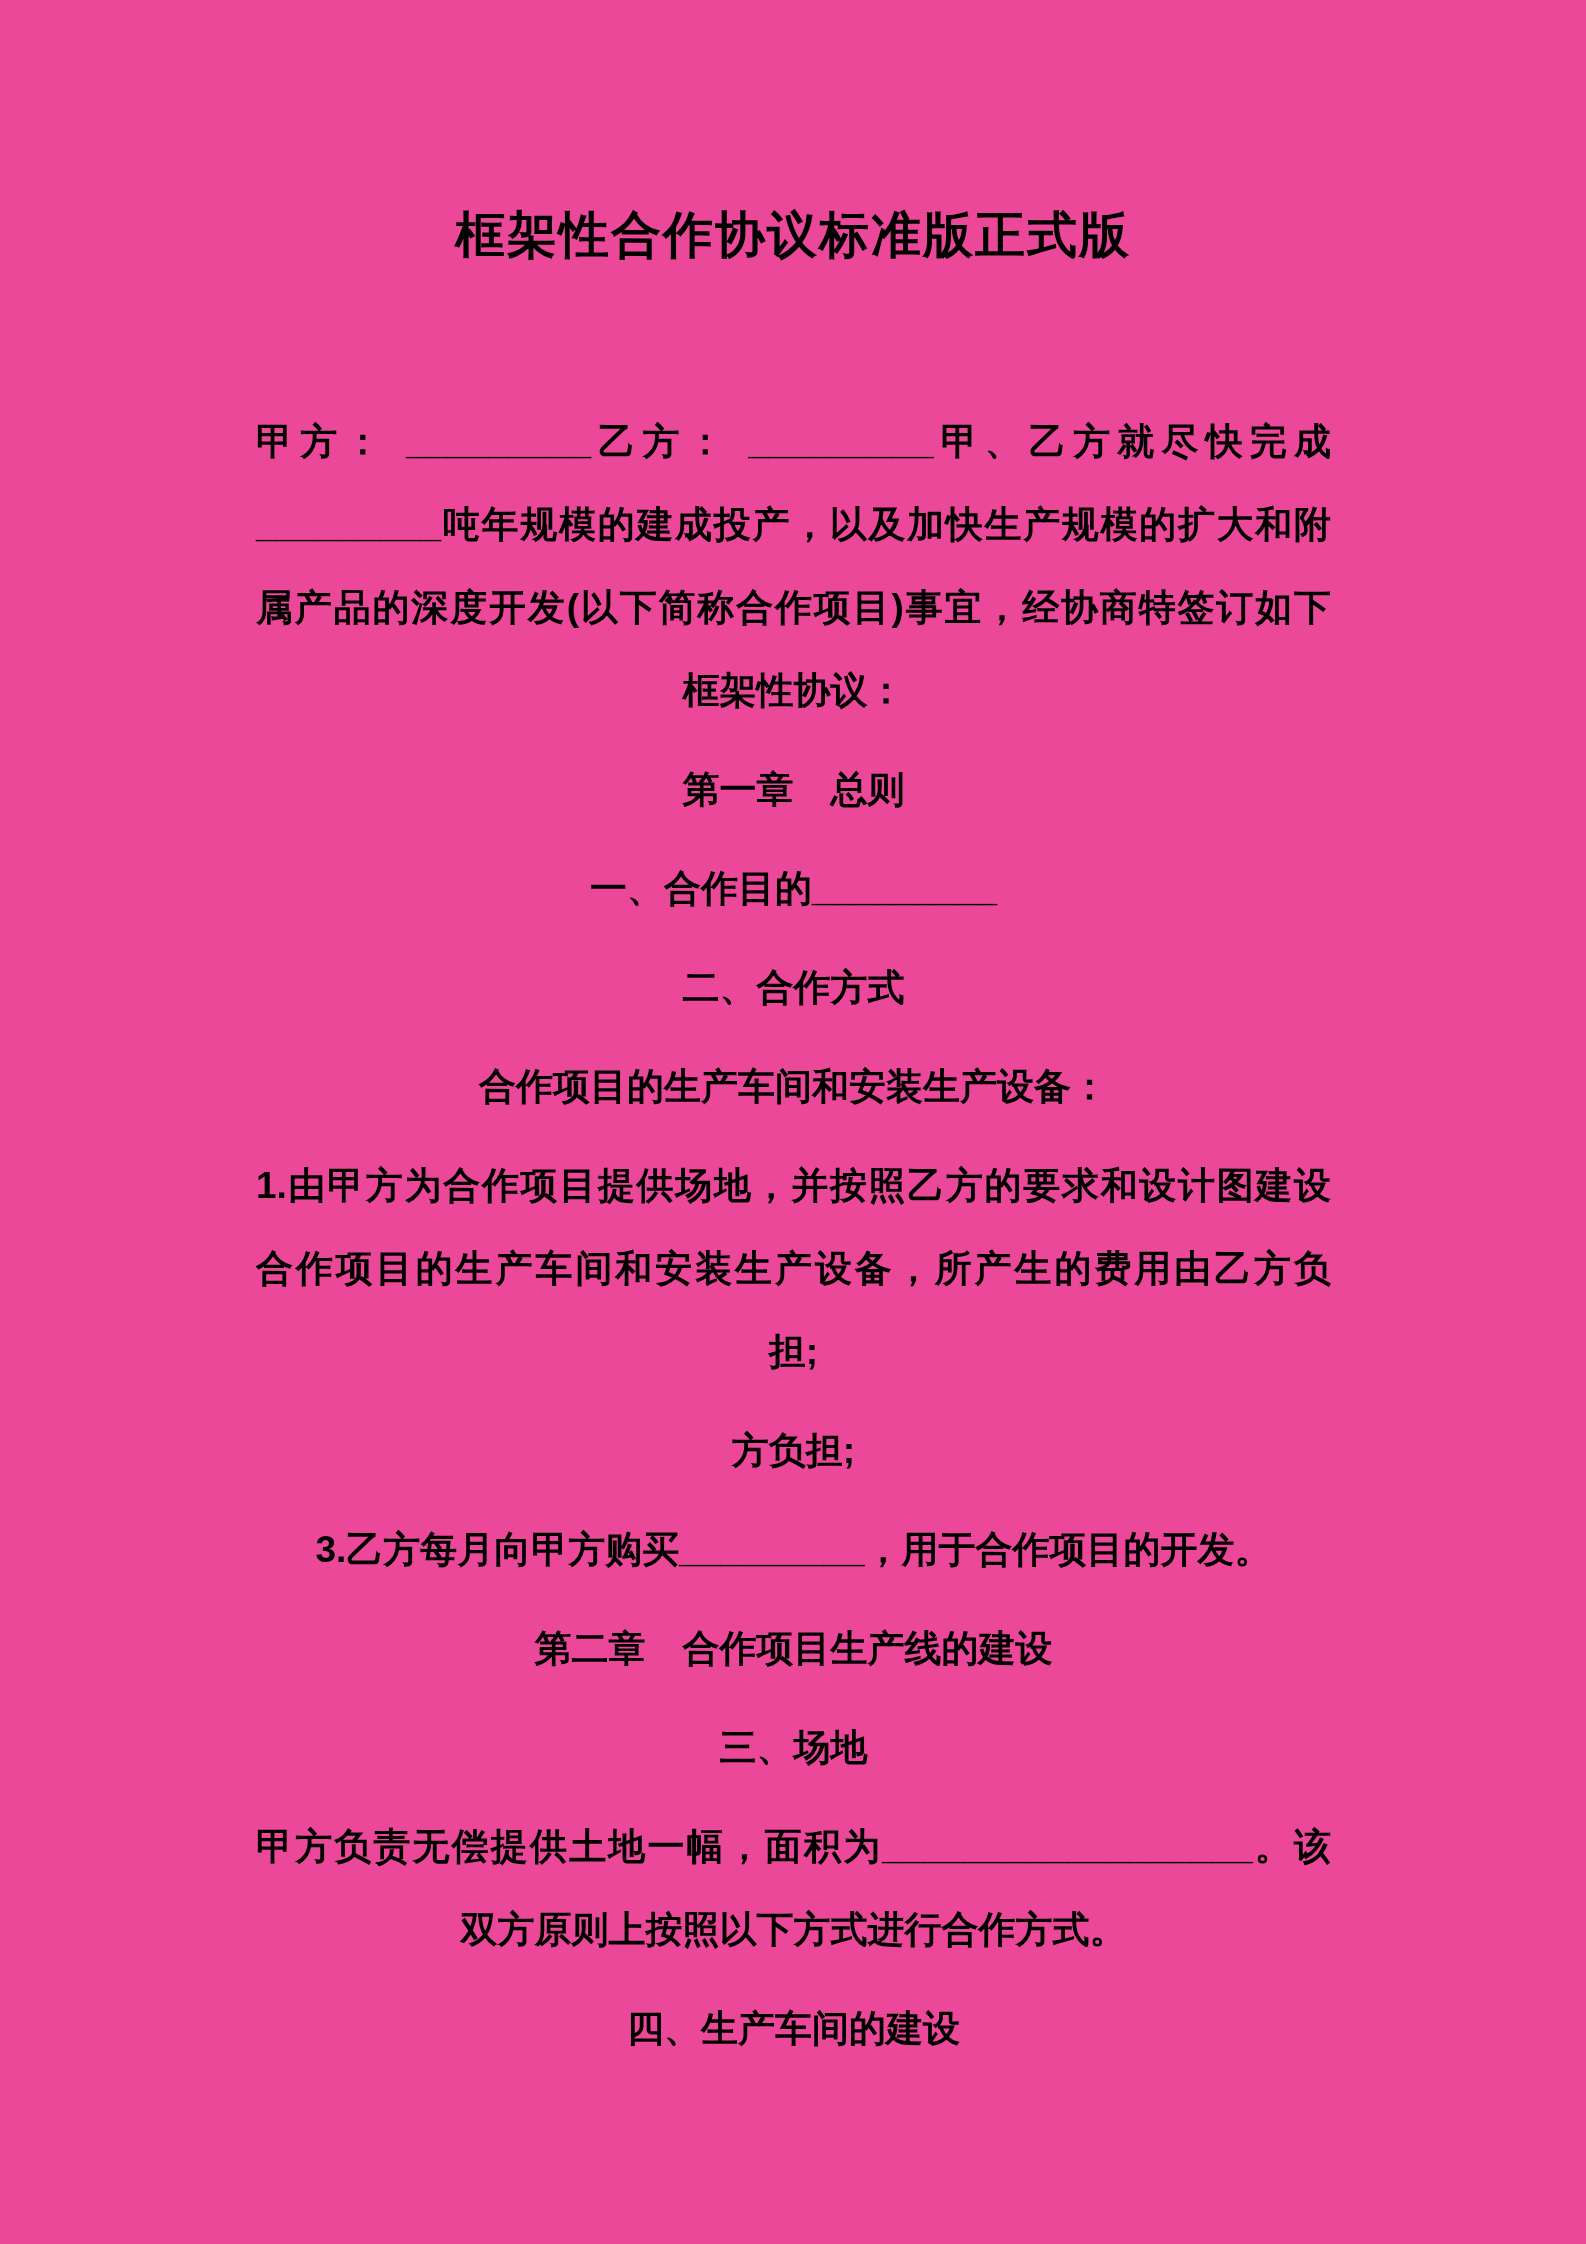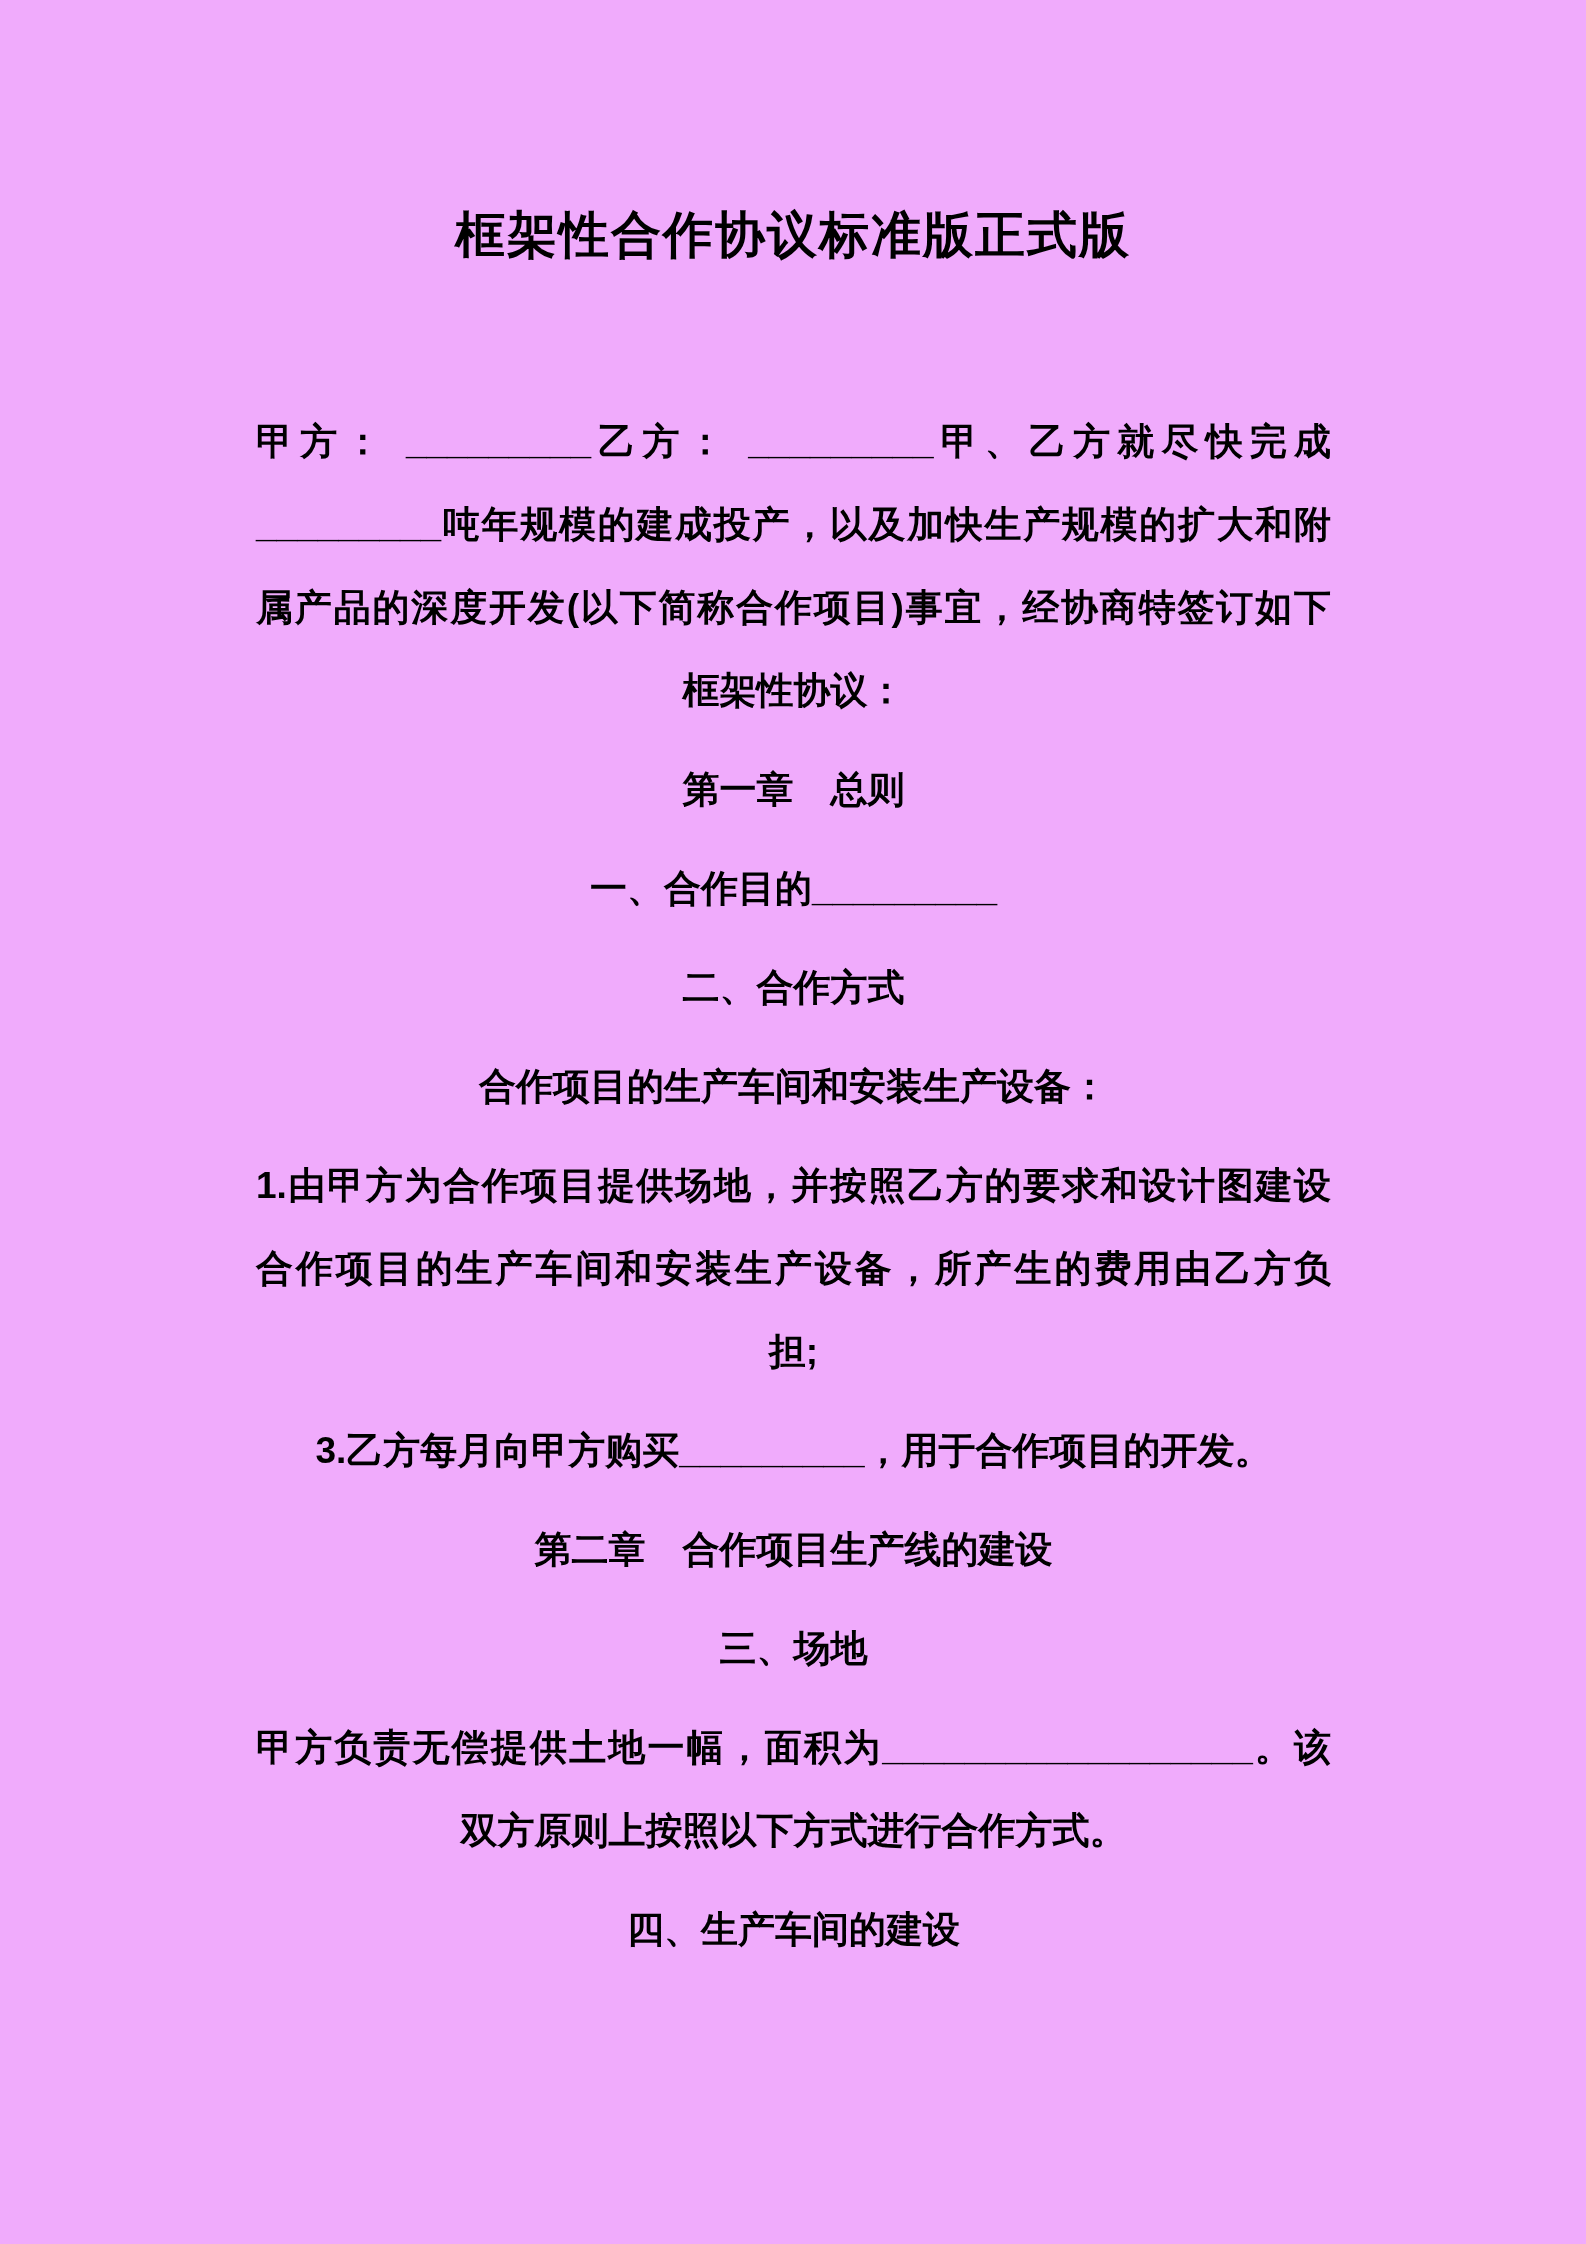--- a/index.html
+++ b/index.html
@@ -48,21 +48,21 @@
   }
   .line.fill {
     text-align: justify;
     text-align-last: justify;
     text-justify: inter-character;
   }
 </style>
 </head>
 <body>
 
-<div class="page" style="background: #f0abfc; color: rgb(0, 0, 0);">
+<div class="page" style="background: #ec4899; color: rgb(0, 0, 0);">
   <h1 class="doc-title">框架性合作协议标准版正式版</h1>
   <div class="doc-body" id="doc-body">
       <div class="paragraph">
         <div class="line fill">甲方： _________乙方： _________甲、乙方就尽快完成</div>
         <div class="line fill">_________吨年规模的建成投产，以及加快生产规模的扩大和附</div>
         <div class="line fill">属产品的深度开发(以下简称合作项目)事宜，经协商特签订如下</div>
         <div class="line">框架性协议：</div>
       </div>
       <div class="paragraph">
         <div class="line">第一章　总则</div>
@@ -75,20 +75,21 @@
       </div>
       <div class="paragraph">
         <div class="line">合作项目的生产车间和安装生产设备：</div>
       </div>
       <div class="paragraph">
         <div class="line fill">1.由甲方为合作项目提供场地，并按照乙方的要求和设计图建设</div>
         <div class="line fill">合作项目的生产车间和安装生产设备，所产生的费用由乙方负</div>
         <div class="line">担;</div>
       </div>
       <div class="paragraph">
+        <div class="line">方负担;</div>
       </div>
       <div class="paragraph">
         <div class="line">3.乙方每月向甲方购买_________，用于合作项目的开发。</div>
       </div>
       <div class="paragraph">
         <div class="line">第二章　合作项目生产线的建设</div>
       </div>
       <div class="paragraph">
         <div class="line">三、场地</div>
       </div>

